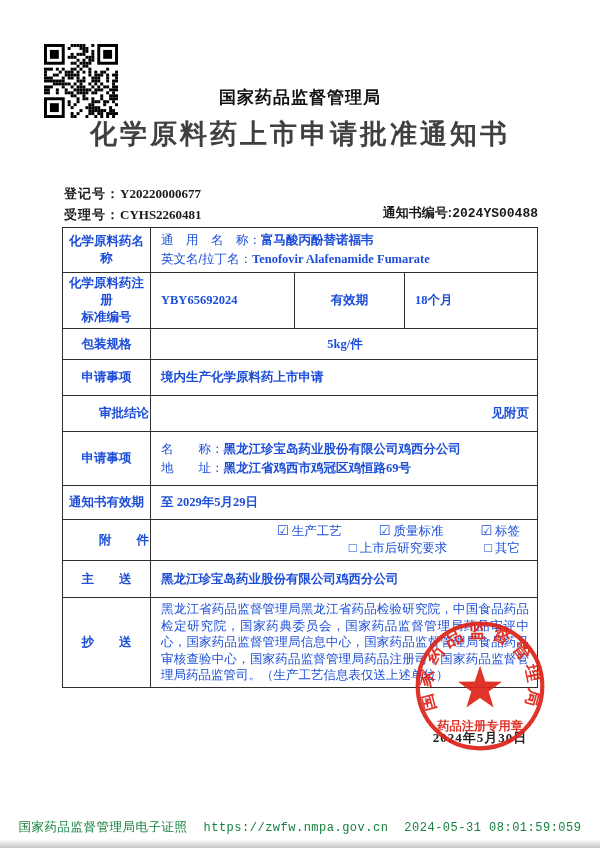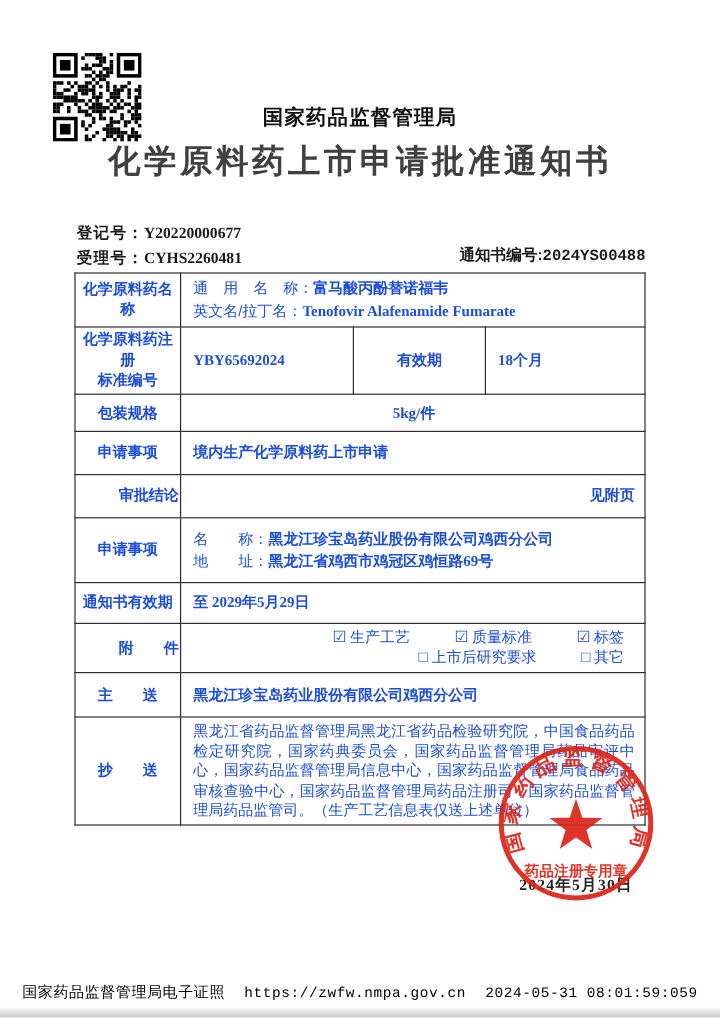--- a/index.html
+++ b/index.html
@@ -58,21 +58,21 @@
 
   .seal-date {
     position:absolute; left:410px; top:729px; width:140px; text-align:center;
     font-family:"Liberation Serif","DejaVu Serif",serif;
     font-size:13px; font-weight:600; color:#222; z-index:3; letter-spacing:1px;
   }
   .seal { position:absolute; left:410px; top:616px; width:140px; height:140px; z-index:4; opacity:0.92; }
 
   .footer {
     position:absolute; top:819px; left:0; width:100%; text-align:center;
-    color:#000000; font-size:12.5px; letter-spacing:0.5px;
+    color:#15803d; font-size:12.5px; letter-spacing:0.5px;
   }
   .footer .seg { margin:0 8px; }
   .footer .mono { font-family:"Liberation Mono","DejaVu Sans Mono",monospace; font-size:12px; }
 </style>
 </head>
 <body>
 
 <div class="page">
 
   <svg class="qr" id="qr-svg" viewBox="0 0 100 100" aria-hidden="true">

